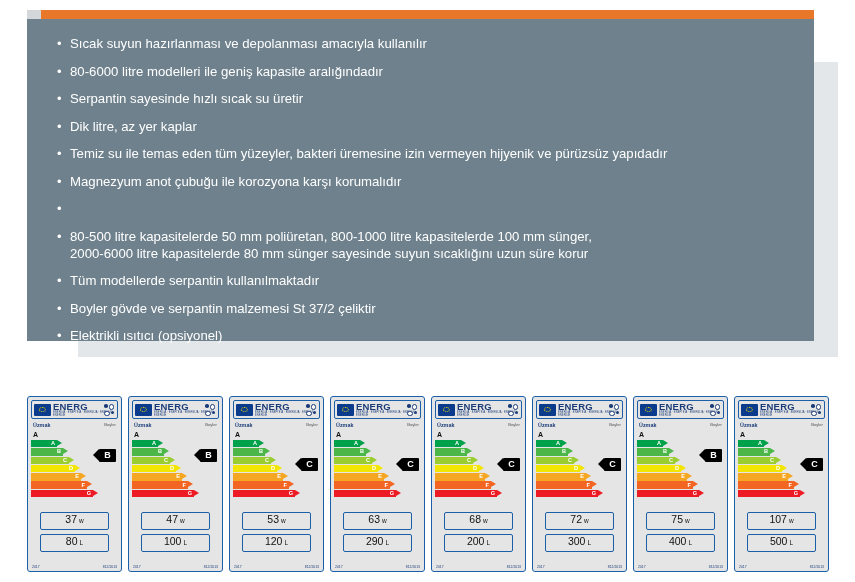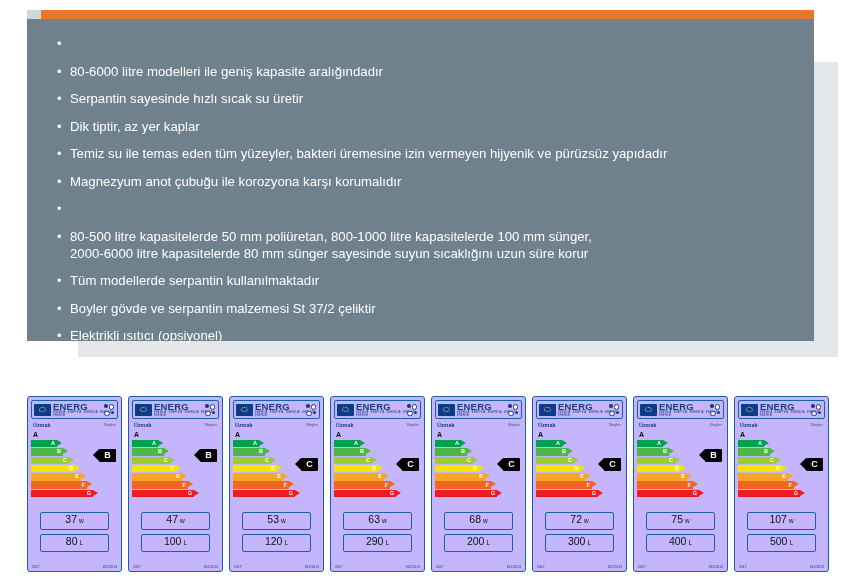--- a/index.html
+++ b/index.html
@@ -86,21 +86,21 @@
     width: 812px;
     height: 178px;
     display: flex;
     gap: 6px;
   }
   .energy-card {
     width: 95px;
     height: 176px;
     border: 1px solid #1a5fa8;
     border-radius: 3px;
-    background: #c4b5fd;
+    background: #e5e5e5;
     box-sizing: border-box;
     position: relative;
     padding: 3px;
   }
 
   
   .card-header {
     height: 19px;
     border: 1px solid #1a5fa8;
     border-radius: 2px;
@@ -279,32 +279,33 @@
 </style>
 </head>
 <body>
 
 <div id="shadow-panel"></div>
 
 <div id="info-panel">
   <div id="bullet-list">
       <div class="bullet-row">
         <span class="bullet-dot">•</span>
+        <span class="bullet-text">Sıcak suyun hazırlanması ve depolanması amacıyla kullanılır</span>
       </div>
       <div class="bullet-row">
         <span class="bullet-dot">•</span>
         <span class="bullet-text">80-6000 litre modelleri ile geniş kapasite aralığındadır</span>
       </div>
       <div class="bullet-row">
         <span class="bullet-dot">•</span>
         <span class="bullet-text">Serpantin sayesinde hızlı sıcak su üretir</span>
       </div>
       <div class="bullet-row">
         <span class="bullet-dot">•</span>
-        <span class="bullet-text">Dik tiptir, az yer kaplar</span>
+        <span class="bullet-text">Dik litre, az yer kaplar</span>
       </div>
       <div class="bullet-row">
         <span class="bullet-dot">•</span>
         <span class="bullet-text">Temiz su ile temas eden tüm yüzeyler, bakteri üremesine izin vermeyen hijyenik ve pürüzsüz yapıdadır</span>
       </div>
       <div class="bullet-row">
         <span class="bullet-dot">•</span>
         <span class="bullet-text">Magnezyum anot çubuğu ile korozyona karşı korumalıdır</span>
       </div>
       <div class="bullet-row">

